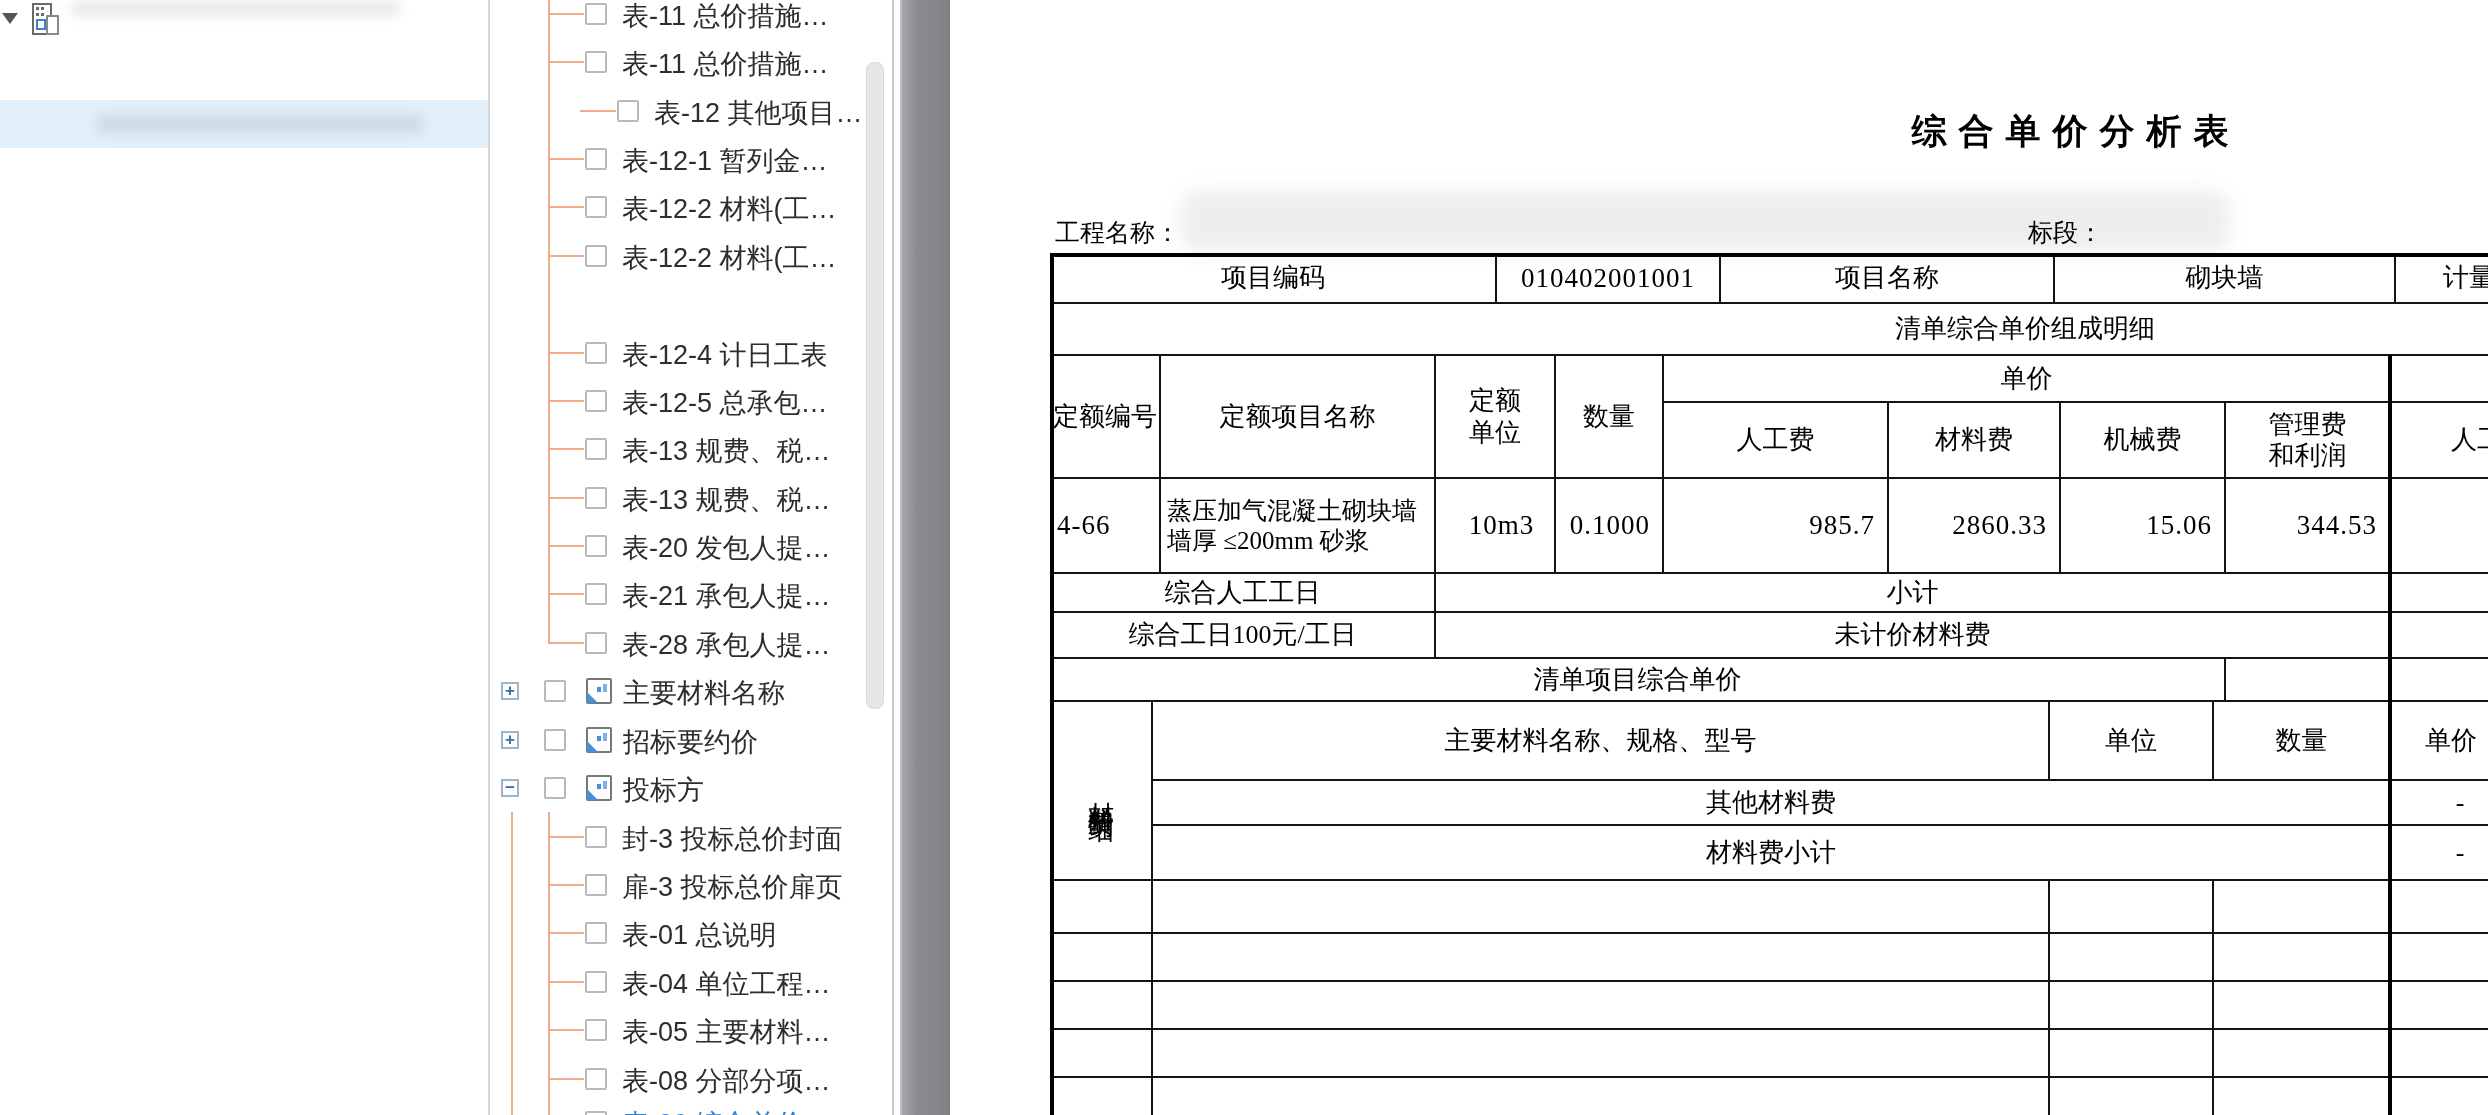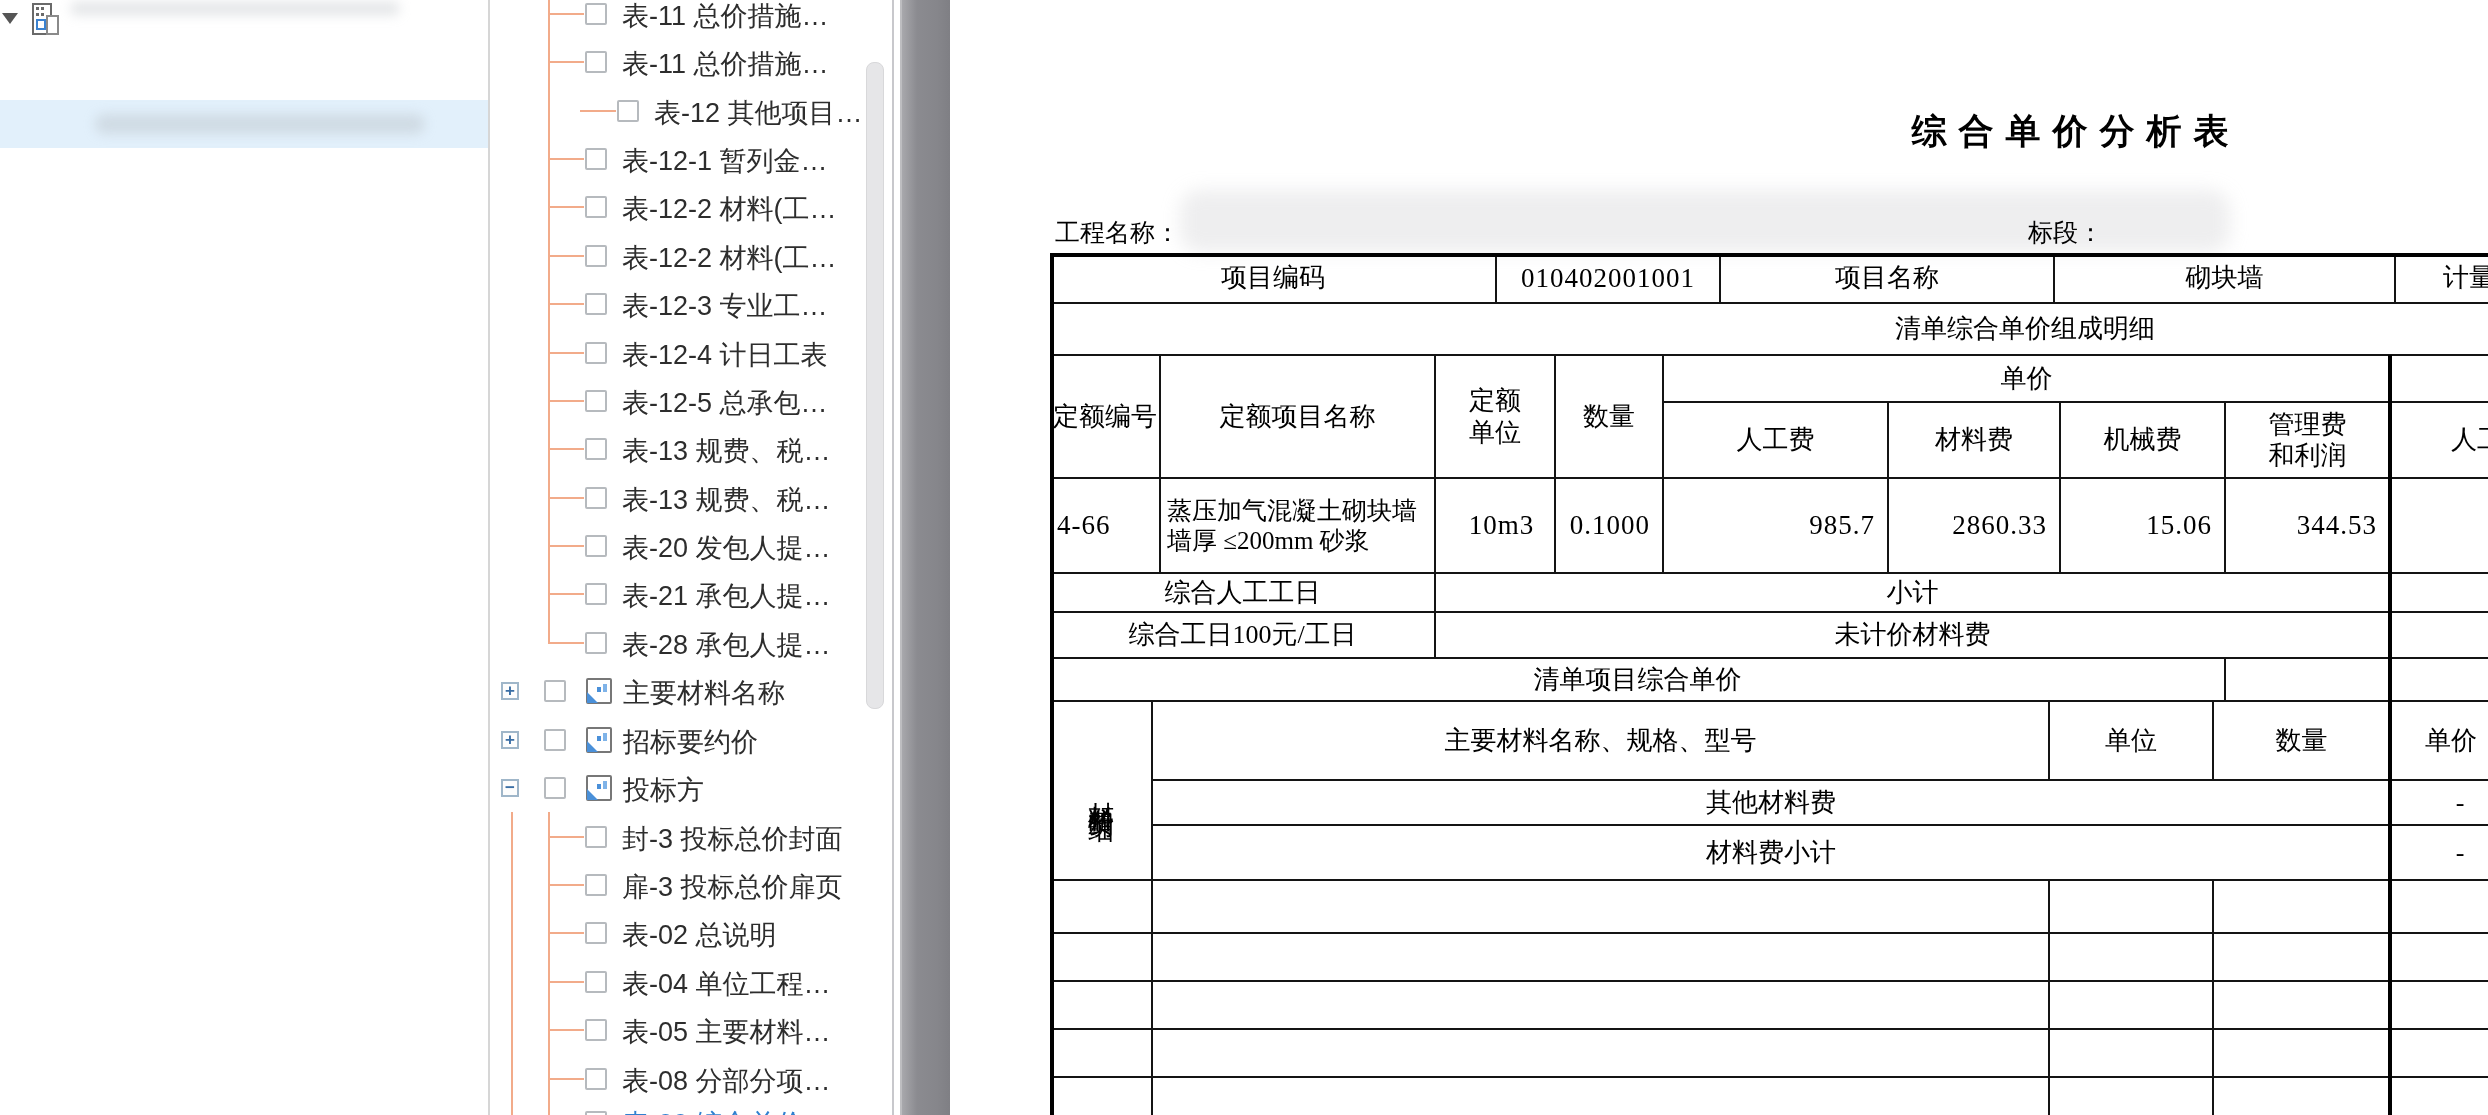--- a/index.html
+++ b/index.html
@@ -113,25 +113,20 @@
   <div class="rt-row" style="top:183px;">
       <span class="stub"></span>
       <span class="rt-cb" style="left:95px;"></span>
       <span class="rt-lbl" style="left:132px;">表-12-2 材料(工…</span>
     </div>
   <div class="rt-row" style="top:232px;">
       <span class="stub"></span>
       <span class="rt-cb" style="left:95px;"></span>
       <span class="rt-lbl" style="left:132px;">表-12-2 材料(工…</span>
     </div>
-  <div class="rt-row" style="top:280px;">
-      <span class="stub"></span>
-      <span class="rt-cb" style="left:95px;"></span>
-      <span class="rt-lbl" style="left:132px;">表-12-3 专业工…</span>
-    </div>
   <div class="rt-row" style="top:329px;">
       <span class="stub"></span>
       <span class="rt-cb" style="left:95px;"></span>
       <span class="rt-lbl" style="left:132px;">表-12-4 计日工表</span>
     </div>
   <div class="rt-row" style="top:377px;">
       <span class="stub"></span>
       <span class="rt-cb" style="left:95px;"></span>
       <span class="rt-lbl" style="left:132px;">表-12-5 总承包…</span>
     </div>
@@ -198,21 +193,21 @@
       <span class="rt-lbl" style="left:132px;">封-3 投标总价封面</span>
     </div>
   <div class="rt-row" style="top:861px;">
       <span class="stub"></span>
       <span class="rt-cb" style="left:95px;"></span>
       <span class="rt-lbl" style="left:132px;">扉-3 投标总价扉页</span>
     </div>
   <div class="rt-row" style="top:909px;">
       <span class="stub"></span>
       <span class="rt-cb" style="left:95px;"></span>
-      <span class="rt-lbl" style="left:132px;">表-02 总说明</span>
+      <span class="rt-lbl" style="left:132px;">表-01 总说明</span>
     </div>
   <div class="rt-row" style="top:958px;">
       <span class="stub"></span>
       <span class="rt-cb" style="left:95px;"></span>
       <span class="rt-lbl" style="left:132px;">表-04 单位工程…</span>
     </div>
   <div class="rt-row" style="top:1006px;">
       <span class="stub"></span>
       <span class="rt-cb" style="left:95px;"></span>
       <span class="rt-lbl" style="left:132px;">表-05 主要材料…</span>

